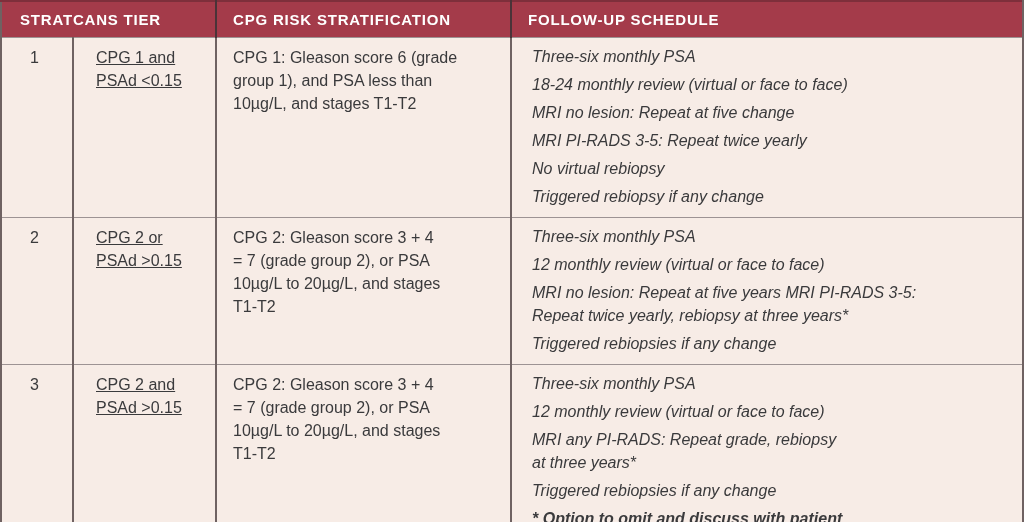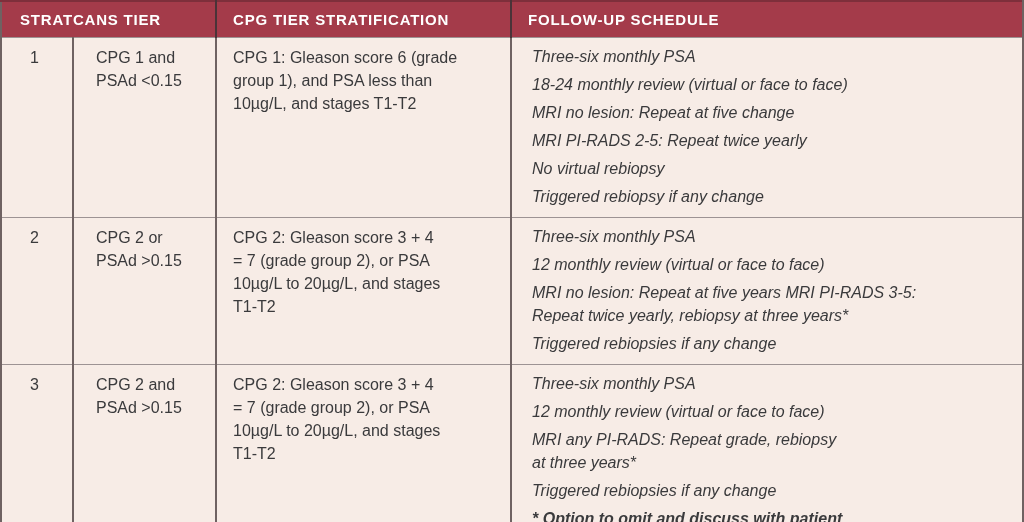--- a/index.html
+++ b/index.html
@@ -49,21 +49,21 @@
     color:var(--body-text);
     font-size:16px;
     line-height:23px;
     border-top:1px solid var(--border-light);
   }
   tbody td + td{border-left:2px solid var(--border-dark);}
   tr.row-1{height:173px;}
   tr.row-2{height:140px;}
   tr.row-3{height:169px;}
   td.tier-cell{padding:8px 4px 0 28px;}
-  td.criteria-cell{padding:8px 8px 0 22px;}
+  td.criteria-cell{padding:8px 8px 0 22px;text-decoration:underline;}
   td.risk-cell{padding:8px 12px 0 16px;}
   td.schedule-cell{padding:7px 14px 4px 20px;}
   .multiline{white-space:pre-line;}
   p.schedule-item{
     margin:0 0 5px 0;
     line-height:23px;
     white-space:pre-line;
     font-style:italic;
   }
   p.schedule-item.bold-note{font-weight:700;}
@@ -75,38 +75,38 @@
   <table class="stratcans">
     <colgroup>
       <col class="c-tier">
       <col class="c-criteria">
       <col class="c-risk">
       <col class="c-followup">
     </colgroup>
     <thead>
       <tr>
         <th colspan="2" class="first">STRATCANS TIER</th>
-        <th>CPG TIER STRATIFICATION</th>
+        <th>CPG RISK STRATIFICATION</th>
         <th>FOLLOW-UP SCHEDULE</th>
       </tr>
     </thead>
     <tbody>
 
       <tr class="row-1">
         <td class="tier-cell">1</td>
         <td class="criteria-cell multiline">CPG 1 and
 PSAd &lt;0.15</td>
         <td class="risk-cell multiline">CPG 1: Gleason score 6 (grade
 group 1), and PSA less than
 10µg/L, and stages T1-T2</td>
         <td class="schedule-cell">
           <p class="schedule-item">Three-six monthly PSA</p>
           <p class="schedule-item">18-24 monthly review (virtual or face to face)</p>
           <p class="schedule-item">MRI no lesion: Repeat at five change</p>
-          <p class="schedule-item">MRI PI-RADS 2-5: Repeat twice yearly</p>
+          <p class="schedule-item">MRI PI-RADS 3-5: Repeat twice yearly</p>
           <p class="schedule-item">No virtual rebiopsy</p>
           <p class="schedule-item">Triggered rebiopsy if any change</p>
         </td>
       </tr>
 
       <tr class="row-2">
         <td class="tier-cell">2</td>
         <td class="criteria-cell multiline">CPG 2 or
 PSAd &gt;0.15</td>
         <td class="risk-cell multiline">CPG 2: Gleason score 3 + 4

